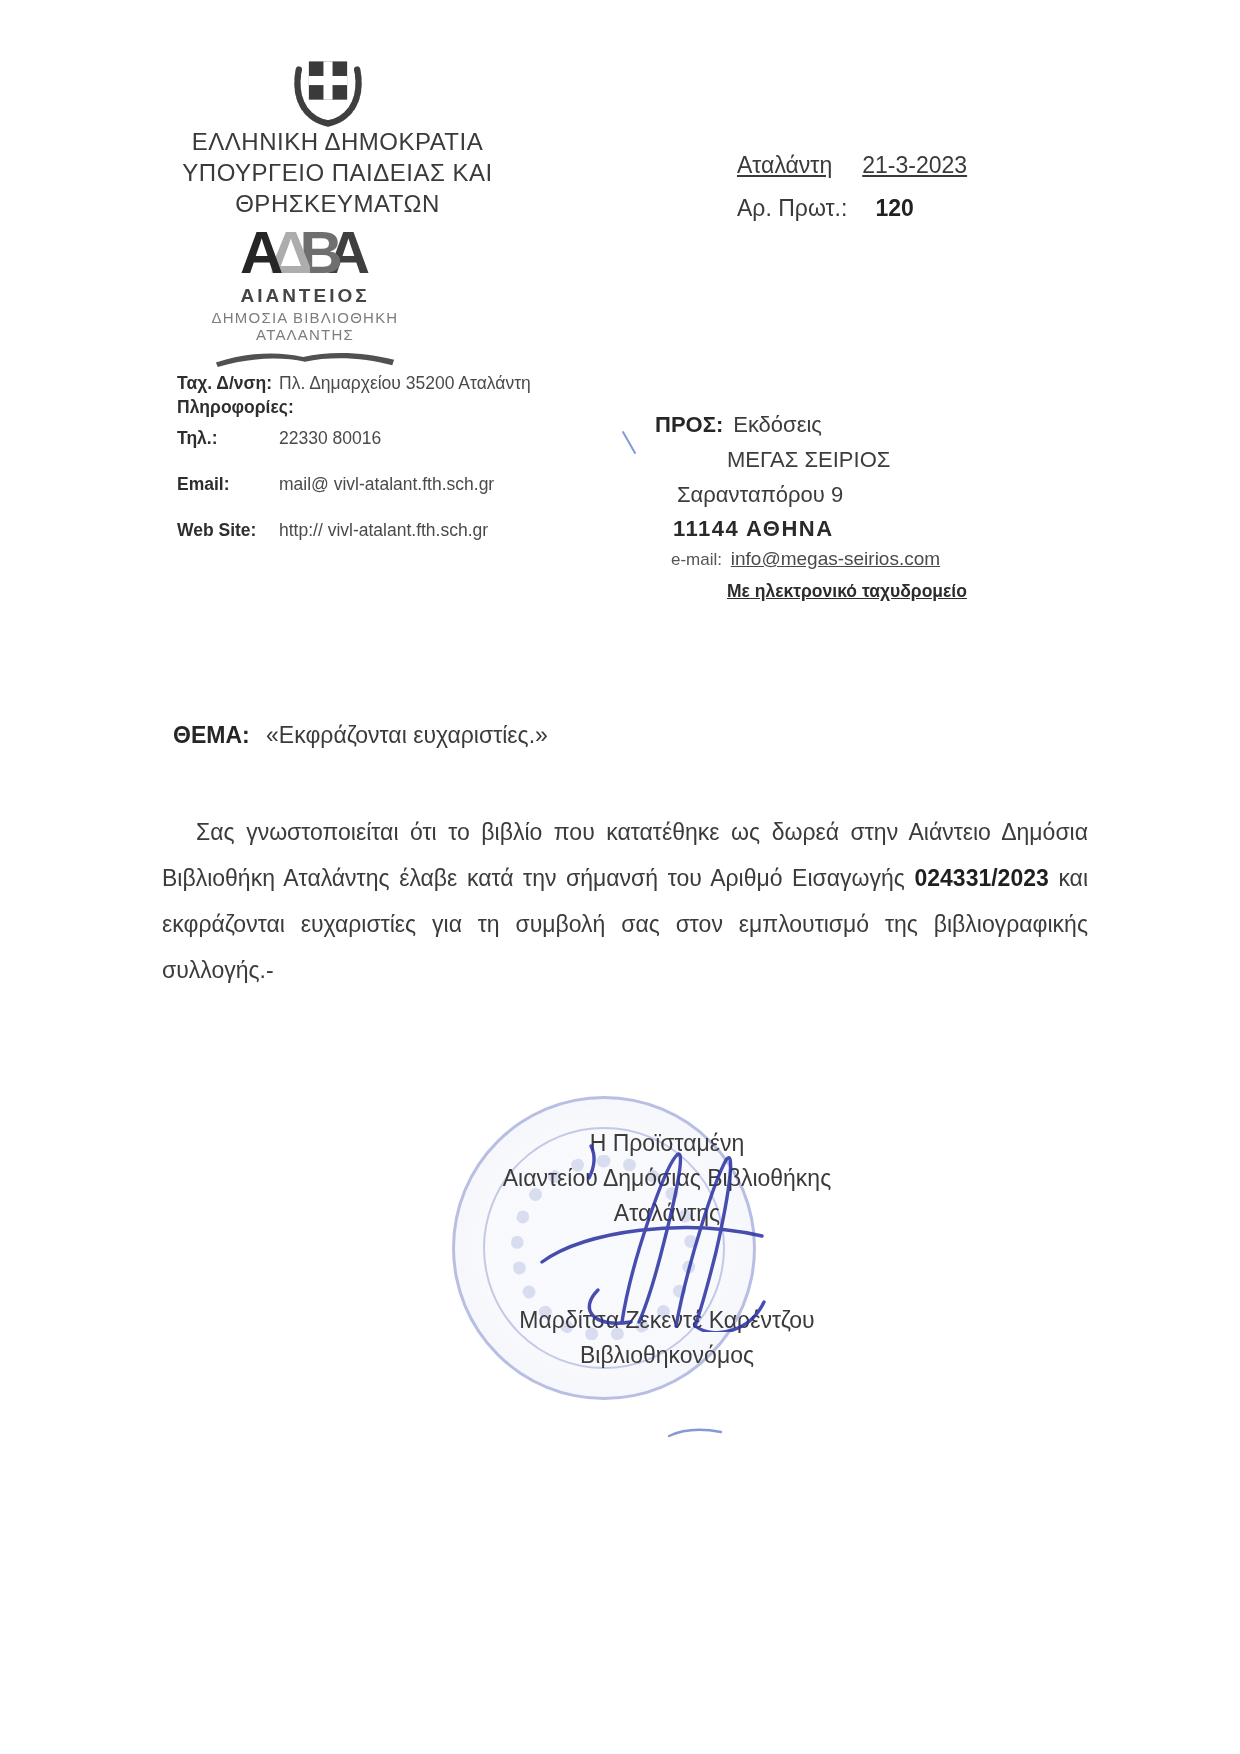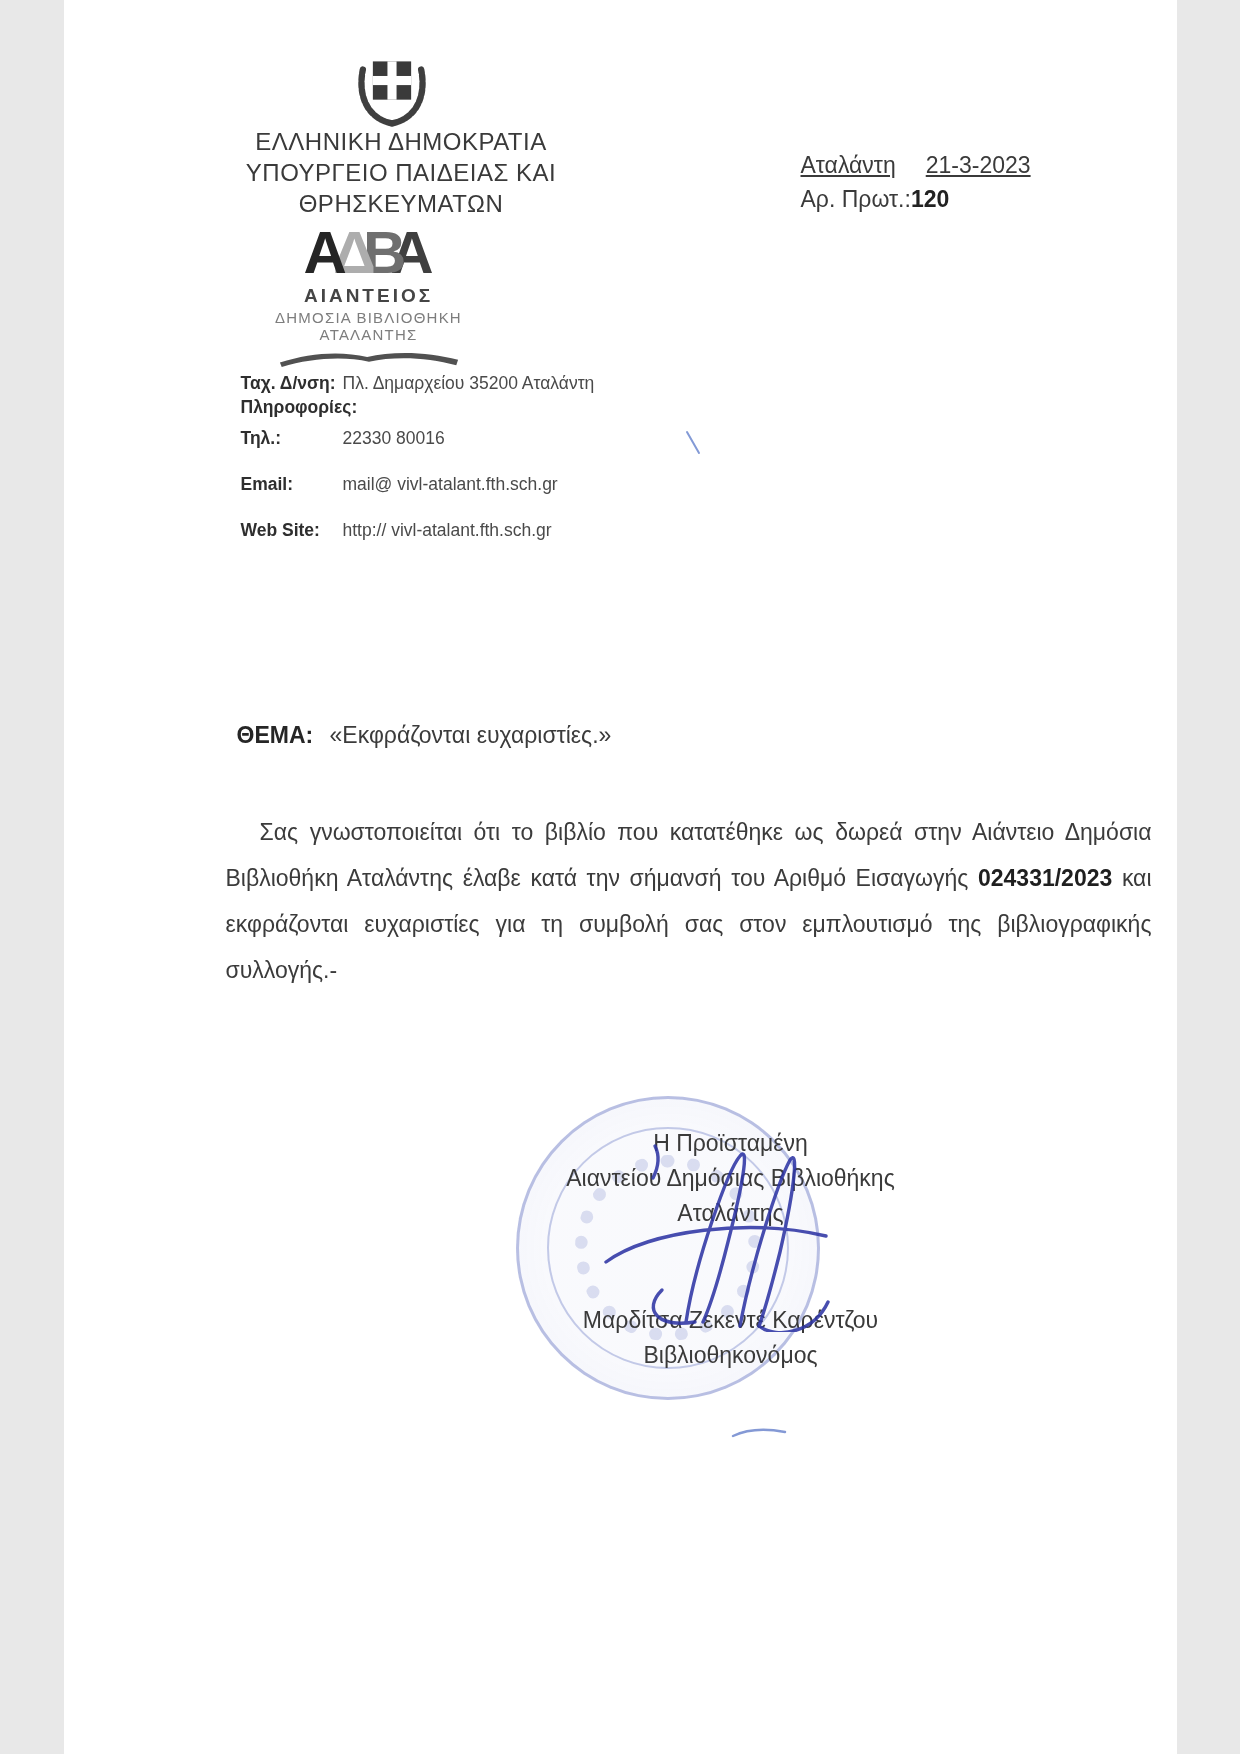--- a/index.html
+++ b/index.html
@@ -1,30 +1,30 @@
 <!DOCTYPE html>
 <html><head>
 <meta charset="utf-8">
 <style>
   html,body{margin:0;padding:0;background:#e8e8e8;}
   .page{
-    position:relative;width:1113px;height:1754px;background:#ffffff;
+    position:relative;width:1240px;height:1754px;background:#ffffff;
     margin:0 auto;font-family:"Liberation Sans",sans-serif;color:#3d3d3d;
     overflow:hidden;
   }
   
   .gov-emblem{position:absolute;left:287px;top:44px;width:82px;height:84px;}
   .gov-lines{
     position:absolute;left:165px;top:126px;width:345px;text-align:center;
     font-size:24px;line-height:31px;letter-spacing:.5px;color:#3a3a3a;
   }
   
   .date-block{position:absolute;left:737px;top:152px;font-size:23px;color:#3a3a3a;}
   .date-row{display:flex;gap:30px;text-decoration:underline;}
-  .proto-row{display:flex;gap:0;margin-top:7px;}
+  .proto-row{display:flex;gap:28px;margin-top:16px;}
   .proto-number{font-weight:bold;color:#222;}
   
   .library-logo{position:absolute;left:190px;top:220px;width:230px;text-align:center;}
   .acronym{display:flex;justify-content:center;align-items:flex-end;height:62px;}
   .acronym span{font-weight:900;font-size:60px;line-height:58px;}
   .acr-1{color:#262626;z-index:4;}
   .acr-2{color:#adadad;margin-left:-14px;z-index:3;}
   .acr-3{color:#6f6f6f;margin-left:-13px;z-index:2;}
   .acr-4{color:#3f3f3f;margin-left:-16px;z-index:1;}
   .lib-name{font-size:19px;font-weight:bold;letter-spacing:3px;color:#454545;margin-top:3px;}
@@ -139,20 +139,34 @@
     <div class="c-row m3">
       <span class="c-label">Email:</span>
       <span class="c-value">mail@ vivl-atalant.fth.sch.gr</span>
     </div>
     <div class="c-row m3">
       <span class="c-label">Web Site:</span>
       <span class="c-value">http:// vivl-atalant.fth.sch.gr</span>
     </div>
   </div>
 
+  <div class="recipient">
+    <div class="r-line1">
+      <span class="r-to">ΠΡΟΣ:</span>
+      <span>Εκδόσεις</span>
+    </div>
+    <div class="r-line2">ΜΕΓΑΣ ΣΕΙΡΙΟΣ</div>
+    <div class="r-line3">Σαρανταπόρου 9</div>
+    <div class="r-line4">11144  ΑΘΗΝΑ</div>
+    <div class="r-line5">
+      <span>e-mail:</span>
+      <span class="r-email">info@megas-seirios.com</span>
+    </div>
+    <div class="r-line6">Με ηλεκτρονικό ταχυδρομείο</div>
+  </div>
 
   <svg class="pen-mark" style="left:620px;top:430px;" width="20" height="26" viewBox="0 0 20 26">
     <path d="M3 2 L15 23" stroke="rgba(90,120,200,.75)" stroke-width="2" fill="none" stroke-linecap="round"></path>
   </svg>
 
   <div class="subject">
     <span class="subj-label">ΘΕΜΑ:</span>
     <span>«Εκφράζονται ευχαριστίες.»</span>
   </div>
 

